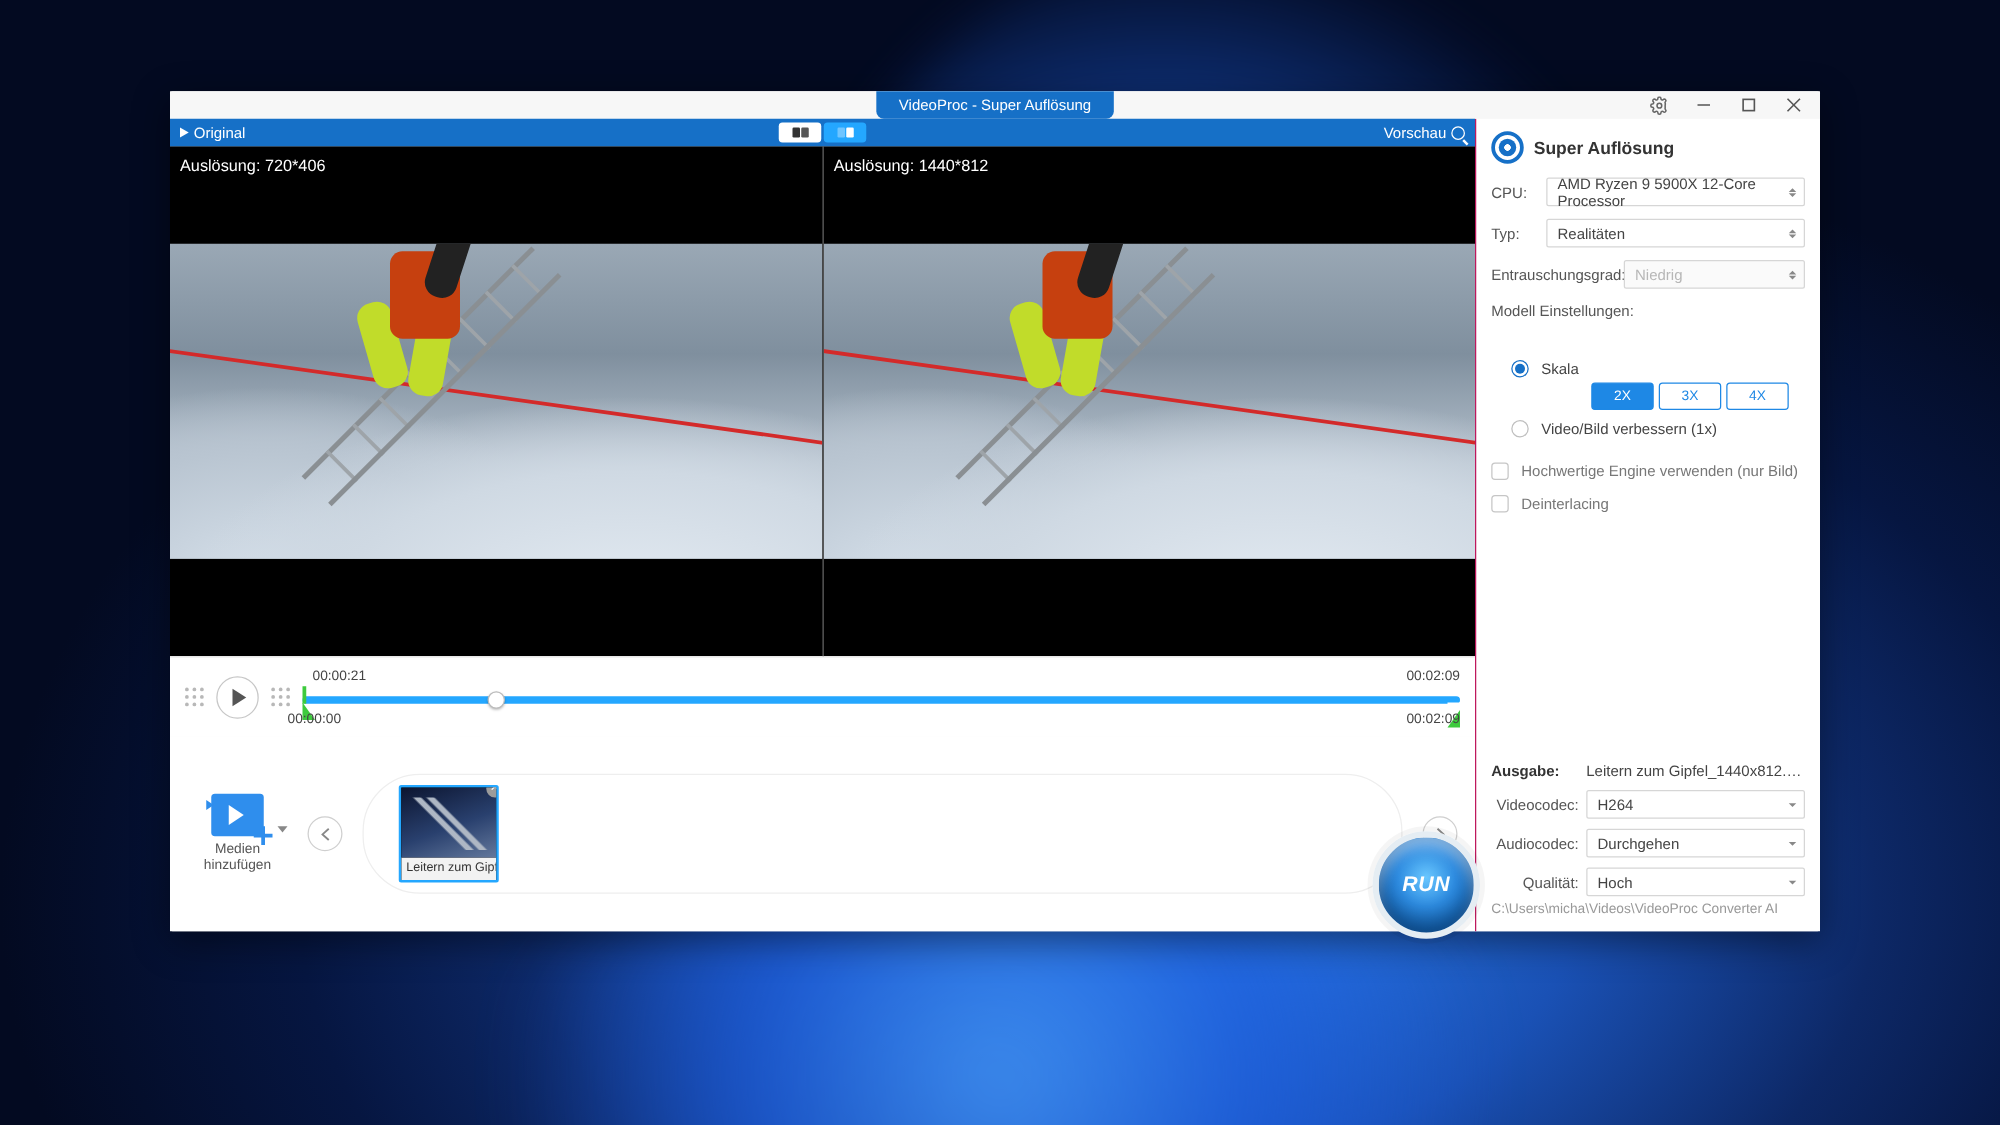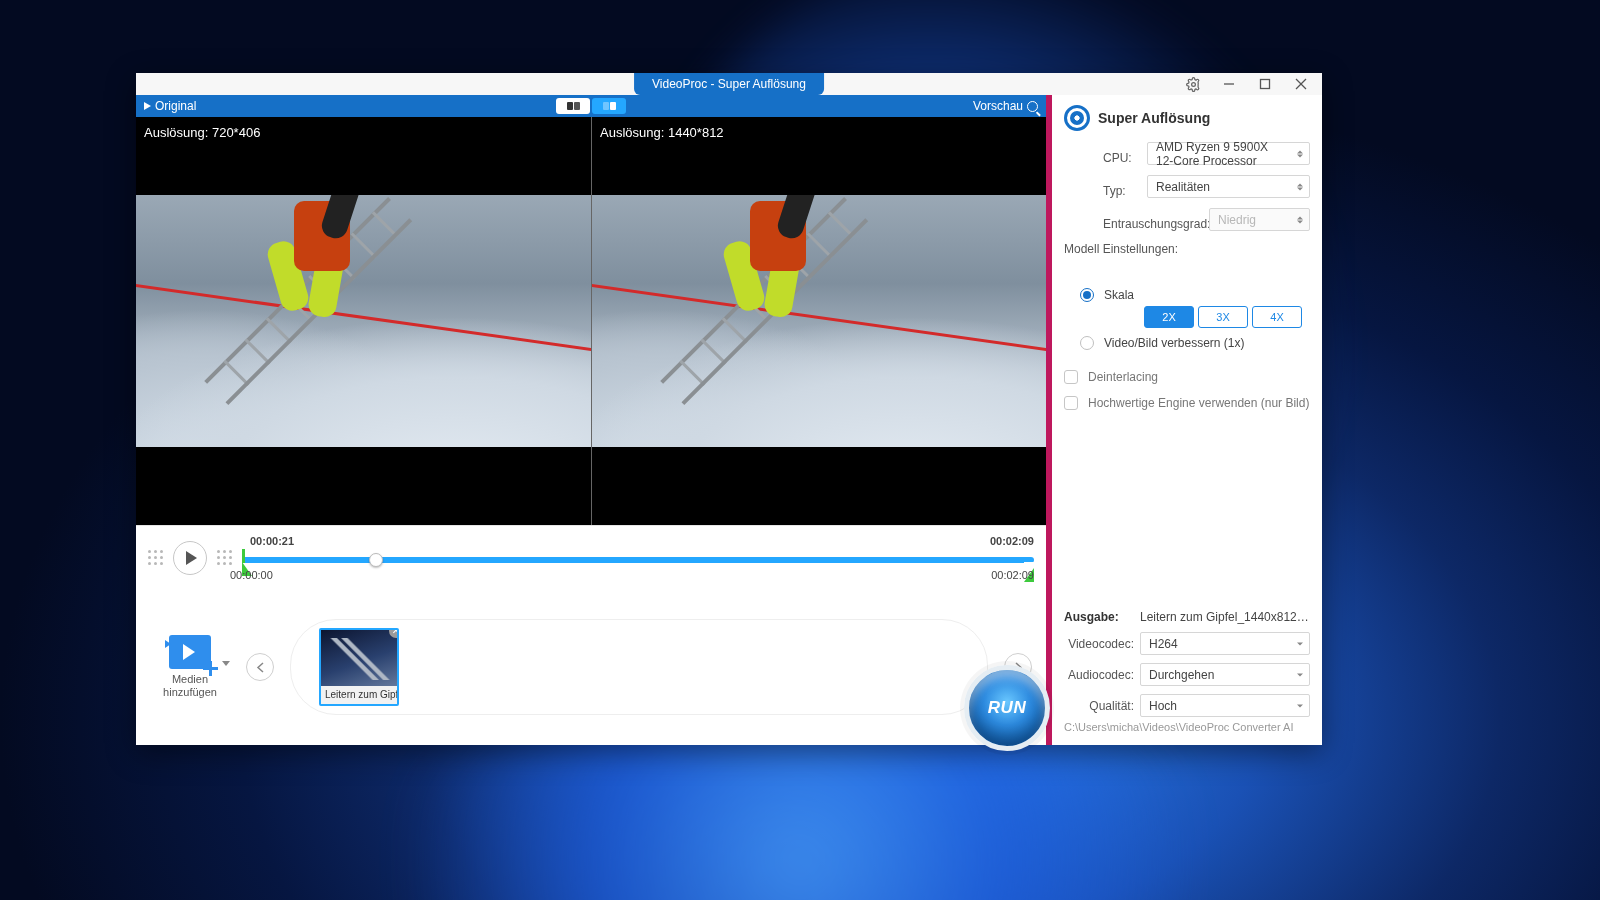--- a/index.html
+++ b/index.html
@@ -31,21 +31,21 @@
     border-radius: 50%;
     background: radial-gradient(circle at 50% 30%, #4aa0ff 0%, #1e5fe0 30%, transparent 60%);
     filter: blur(25px);
     opacity: .7;
   }
 
   
   .app {
     position: absolute;
     left: 136px; top: 73px;
-    width: 1186px; height: 672px;
+    width: 1320px; height: 672px;
     background: #f7f7f7;
     box-shadow: 0 8px 30px rgba(0,0,0,.45);
     border-radius: 2px;
     display: flex; flex-direction: column;
   }
   .titlebar {
     height: 22px;
     background: #f7f7f7;
     position: relative;
     flex: none;
@@ -83,21 +83,21 @@
   }
   .left {
     flex: 1 1 auto;
     display: flex; flex-direction: column;
     min-width: 0;
   }
   .right {
     flex: none;
     width: 276px;
     background: #fff;
-    border-left: 6px solid #be185d;
+    border-left: 1px solid #be185d;
     display: flex; flex-direction: column;
     padding-bottom: 6px;
   }
 
   
   .preview-header {
     height: 22px;
     background: #1670c7;
     color: #fff;
     display: flex; align-items: center;
@@ -174,21 +174,21 @@
   }
   .dots{display:flex;flex-direction:column;gap:3px}
   .dots .r{display:flex;gap:3px}
   .dots .d{width:3px;height:3px;background:#b8b8b8;border-radius:50%}
   .play-btn{
     width:34px;height:34px;border:1px solid #c7c7c7;border-radius:50%;
     display:flex;align-items:center;justify-content:center;background:#fff;
   }
   .play-btn .tri{width:0;height:0;border-left:11px solid #555;border-top:7px solid transparent;border-bottom:7px solid transparent;margin-left:3px;}
   .tl-body{flex:1;position:relative;height:46px;}
-  .tl-time-top{position:absolute;font-size:11px;color:#444;top:0;font-weight:bold;}
+  .tl-time-top{position:absolute;font-size:11px;color:#444;top:0;}
   .tl-time-bot{position:absolute;font-size:11px;color:#444;bottom:0;}
   .tl-track{position:absolute;left:0;right:0;top:22px;height:6px;background:#24a7ff;border-radius:3px;}
   .tl-knob{position:absolute;top:18px;width:14px;height:14px;border-radius:50%;background:#fff;border:1px solid #bbb;box-shadow:0 1px 2px rgba(0,0,0,.25);}
   .tl-flag{position:absolute;top:27px;width:0;height:0;}
   .tl-flag.left{border-bottom:14px solid #3dca3d;border-right:10px solid transparent;}
   .tl-flag.right{border-bottom:14px solid #3dca3d;border-left:10px solid transparent;}
   .tl-startmark{position:absolute;top:14px;width:3px;height:14px;background:#3dca3d;}
 
   
   .media-row{
@@ -235,21 +235,21 @@
     display:flex;align-items:center;justify-content:center;
     color:#fff;font-weight:700;font-style:italic;font-size:17px;letter-spacing:.5px;text-align:right;
   }
 
   
   .panel-header{display:flex;align-items:center;gap:8px;padding:10px 12px 6px;}
   .panel-header .pico{width:26px;height:26px;position:relative}
   .panel-header .pico .reel{position:absolute;inset:0;border:3px solid #1670c7;border-radius:50%;}
   .panel-header .pico .reel::before{content:"";position:absolute;left:3px;top:3px;right:3px;bottom:3px;border-radius:50%;background:radial-gradient(#fff 25%,#1670c7 27%);}
   .panel-title{font-size:14px;font-weight:600;color:#333;}
-  .form-row{display:flex;align-items:flex-end;gap:6px;padding:5px 12px;font-size:12px;color:#555;margin-left:39px;}
+  .form-row{display:flex;align-items:center;gap:6px;padding:5px 12px;font-size:12px;color:#555;}
   .form-row .lab{width:38px;white-space:nowrap;}
   .form-row .lab-wide{width:100px;white-space:nowrap;}
   .sel{flex:1;height:23px;border:1px solid #d6d6d6;border-radius:2px;background:#fff;position:relative;padding:0 22px 0 8px;display:flex;align-items:center;color:#444;font-size:12px;}
   .sel.disabled{color:#b7b7b7;background:#fafafa;}
   .sel .arr{position:absolute;right:6px;top:50%;transform:translateY(-50%);display:flex;flex-direction:column;gap:1px;}
   .sel .arr .u{width:0;height:0;border-left:3px solid transparent;border-right:3px solid transparent;border-bottom:3px solid #888;}
   .sel .arr .d{width:0;height:0;border-left:3px solid transparent;border-right:3px solid transparent;border-top:3px solid #888;}
   .section-label{padding:6px 12px 2px;font-size:12px;color:#555;}
   .radio-row{display:flex;align-items:center;gap:10px;padding:4px 12px 4px 28px;font-size:12px;color:#444;}
   .radio{width:14px;height:14px;border:1.5px solid #bfbfbf;border-radius:50%;display:flex;align-items:center;justify-content:center;flex:none;}
@@ -515,25 +515,25 @@
         </div>
       </div>
       <div class="radio-row">
         <div class="radio"></div>
         <span>Video/Bild verbessern (1x)</span>
       </div>
 
       <div style="height:10px"></div>
       <div class="chk-row">
         <div class="chk"></div>
-        <span>Deinterlacing</span>
+        <span>Hochwertige Engine verwenden (nur Bild)</span>
       </div>
       <div class="chk-row">
         <div class="chk"></div>
-        <span>Hochwertige Engine verwenden (nur Bild)</span>
+        <span>Deinterlacing</span>
       </div>
 
       <div class="panel-spacer"></div>
 
       <div class="out-row">
         <div class="lab" style="text-align:left;font-weight:600;color:#333">Ausgabe:</div>
         <div class="val">Leitern zum Gipfel_1440x812.mp4</div>
       </div>
       <div class="out-row">
         <div class="lab">Videocodec:</div>

